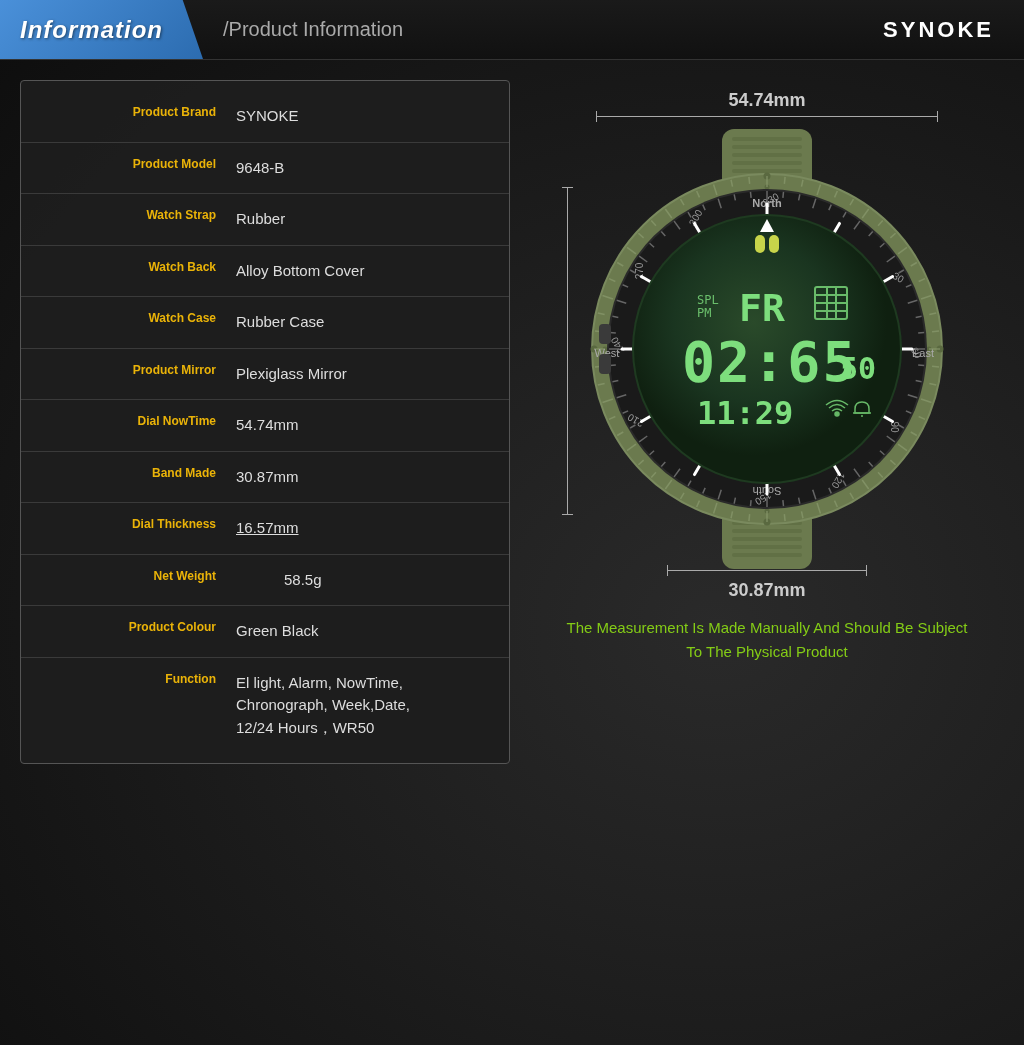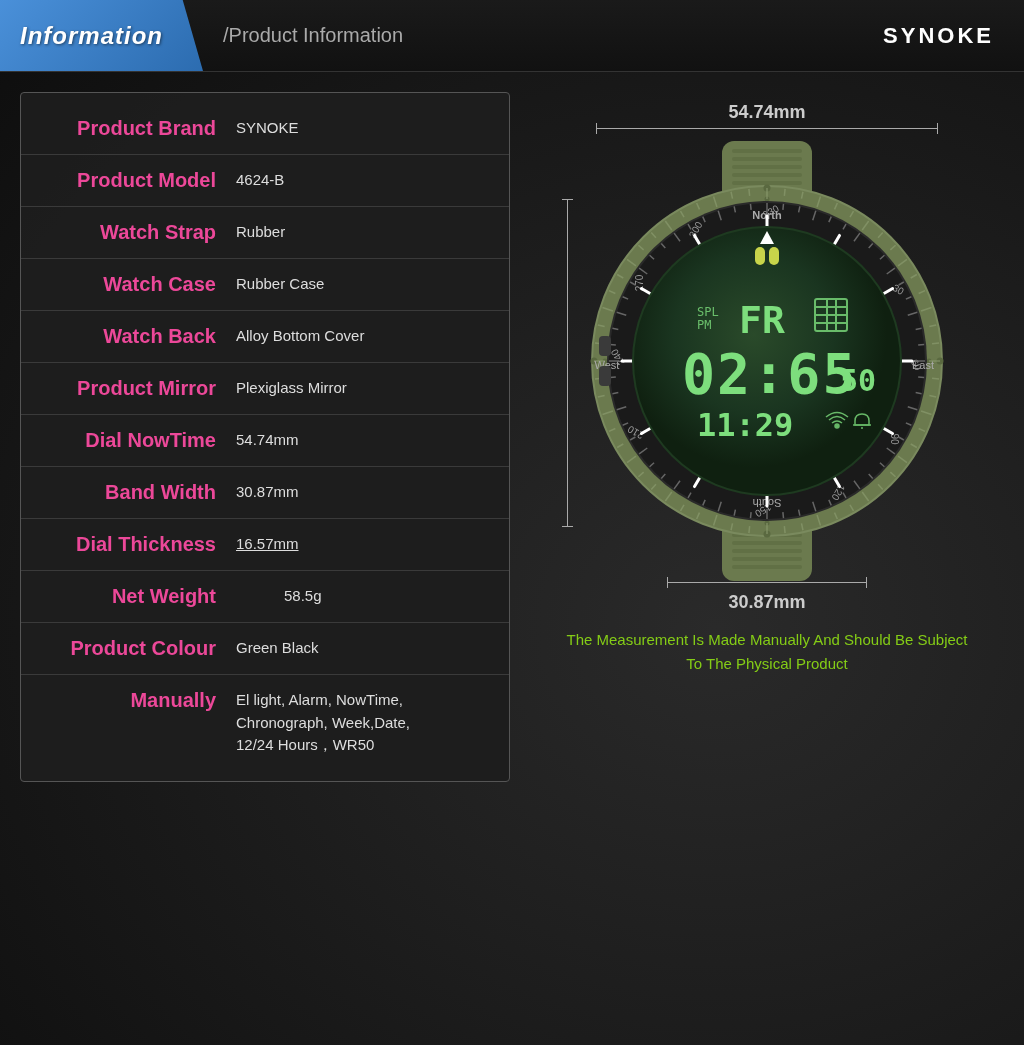--- a/index.html
+++ b/index.html
@@ -19,21 +19,21 @@
       background: radial-gradient(ellipse at 70% 60%, #2a2a2a 0%, #0d0d0d 100%);
       z-index: 0;
     }
 
     
     .header {
       position: relative;
       z-index: 10;
       display: flex;
       align-items: center;
-      height: 72px;
+      height: 60px;
       background: linear-gradient(to bottom, #1a1a1a, #111);
       border-bottom: 1px solid #333;
     }
 
     .header-title-badge {
       background: linear-gradient(135deg, #4a90d9, #2c6cb0);
       clip-path: polygon(0 0, 90% 0, 100% 100%, 0 100%);
       padding: 10px 40px 10px 20px;
       height: 100%;
       display: flex;
@@ -90,23 +90,23 @@
       align-items: flex-start;
       padding: 14px 20px;
       border-bottom: 1px solid #3a3a3a;
     }
 
     .spec-row:last-child {
       border-bottom: none;
     }
 
     .spec-label {
-      color: #ec4899;
+      color: #eab308;
       font-weight: bold;
-      font-size: 20px;
+      font-size: 12px;
       width: 195px;
       flex-shrink: 0;
       text-align: right;
       padding-right: 20px;
     }
 
     .spec-value {
       color: #ddd;
       font-size: 15px;
       line-height: 1.5;
@@ -148,60 +148,60 @@
 
 <div class="main-content">
 
   <div class="specs-panel">
   <div class="spec-row">
         <div class="spec-label">Product Brand</div>
         <div class="spec-value" style="white-space: pre-line;">SYNOKE</div>
       </div>
       <div class="spec-row">
         <div class="spec-label">Product Model</div>
-        <div class="spec-value" style="white-space: pre-line;">4624-B</div>
+        <div class="spec-value" style="white-space: pre-line;">9648-B</div>
       </div>
       <div class="spec-row">
         <div class="spec-label">Watch Strap</div>
         <div class="spec-value" style="white-space: pre-line;">Rubber</div>
       </div>
       <div class="spec-row">
+        <div class="spec-label">Watch Back</div>
+        <div class="spec-value" style="white-space: pre-line;">Alloy Bottom Cover</div>
+      </div>
+      <div class="spec-row">
         <div class="spec-label">Watch Case</div>
         <div class="spec-value" style="white-space: pre-line;">Rubber Case</div>
       </div>
       <div class="spec-row">
-        <div class="spec-label">Watch Back</div>
-        <div class="spec-value" style="white-space: pre-line;">Alloy Bottom Cover</div>
-      </div>
-      <div class="spec-row">
         <div class="spec-label">Product Mirror</div>
         <div class="spec-value" style="white-space: pre-line; text-align: right;">Plexiglass Mirror</div>
       </div>
       <div class="spec-row">
         <div class="spec-label">Dial NowTime</div>
         <div class="spec-value" style="white-space: pre-line;">54.74mm</div>
       </div>
       <div class="spec-row">
-        <div class="spec-label">Band Width</div>
+        <div class="spec-label">Band Made</div>
         <div class="spec-value" style="white-space: pre-line;">30.87mm</div>
       </div>
       <div class="spec-row">
         <div class="spec-label">Dial Thickness</div>
         <div class="spec-value" style="white-space: pre-line; text-decoration: underline;">16.57mm</div>
       </div>
       <div class="spec-row">
         <div class="spec-label">Net Weight</div>
         <div class="spec-value" style="white-space: pre-line; margin-left: 48px;">58.5g</div>
       </div>
       <div class="spec-row">
         <div class="spec-label">Product Colour</div>
         <div class="spec-value" style="white-space: pre-line;">Green  Black</div>
       </div>
       <div class="spec-row">
-        <div class="spec-label">Manually</div>
+        <div class="spec-label">Function</div>
         <div class="spec-value" style="white-space: pre-line;">El light, Alarm, NowTime,
 Chronograph, Week,Date,
 12/24 Hours，WR50</div>
       </div>
     </div>
 
   <div class="watch-panel">
 
     <div style="position:relative; width:380px; text-align:center; margin-bottom:8px;">
       <div style="color:#ccc; font-size:18px; font-weight:bold; text-align:center;">54.74mm</div>

